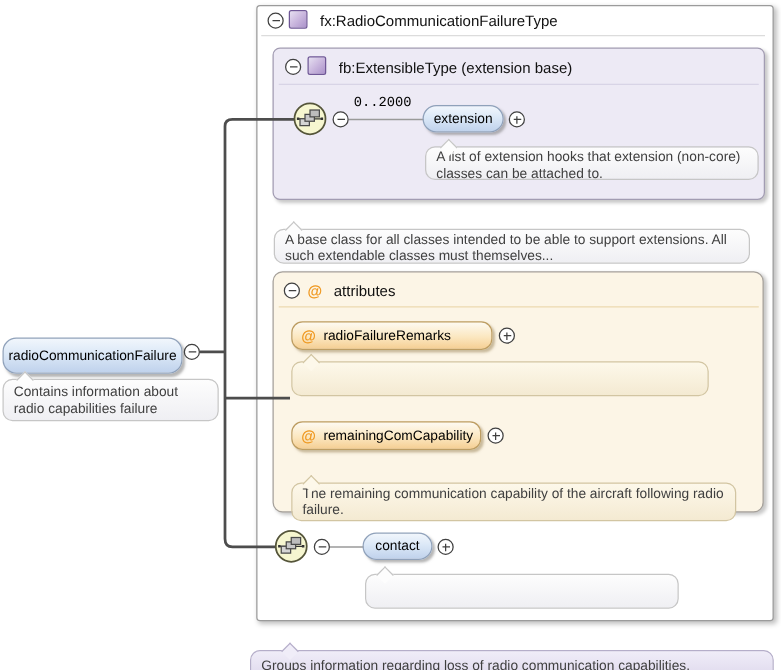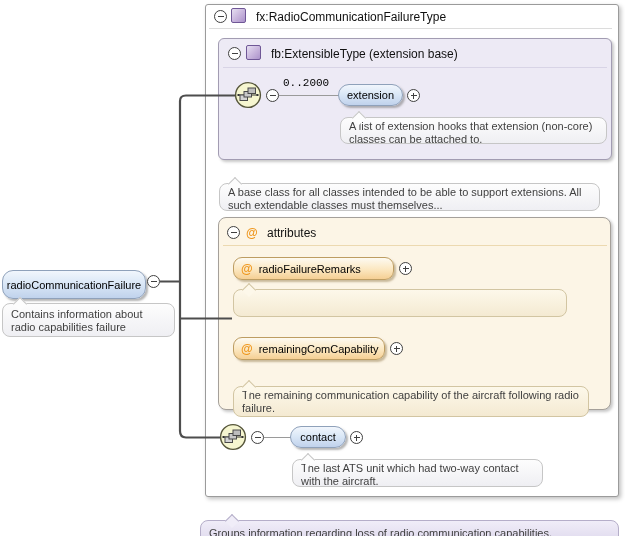--- a/index.html
+++ b/index.html
@@ -137,21 +137,20 @@
     <rect x="11" y="10.5" width="7.5" height="5.5" fill="#c8c8c8" stroke="#4a4a4a" stroke-width="1"></rect>
     <rect x="15" y="7" width="7.5" height="5.5" fill="#bdbdbd" stroke="#4a4a4a" stroke-width="1"></rect>
   </svg>
   <div class="abs circ" style="left:251px;top:431px;"></div>
   <div class="abs el-box" style="left:290px;top:426px;width:56px;height:22px;">
     <span>contact</span>
   </div>
   <div class="abs circ plus" style="left:350px;top:431px;"></div>
   <div class="abs tip tip-white" style="left:292px;top:459px;width:251px;height:28px;">
     <div class="tail" style="left:10px;"></div>
-    <span>The last ATS unit which had two-way contact with the aircraft.</span>
   </div>
 
   <div class="abs el-box" style="left:2px;top:270px;width:144px;height:29px;">
     <span>radioCommunicationFailure</span>
   </div>
   <div class="abs circ" style="left:147px;top:275px;"></div>
   <div class="abs tip tip-white" style="left:2px;top:303px;width:173px;height:34px;padding-top:4px;">
     <div class="tail" style="left:12px;"></div>
     <span>Contains information about radio capabilities failure</span>
   </div>

